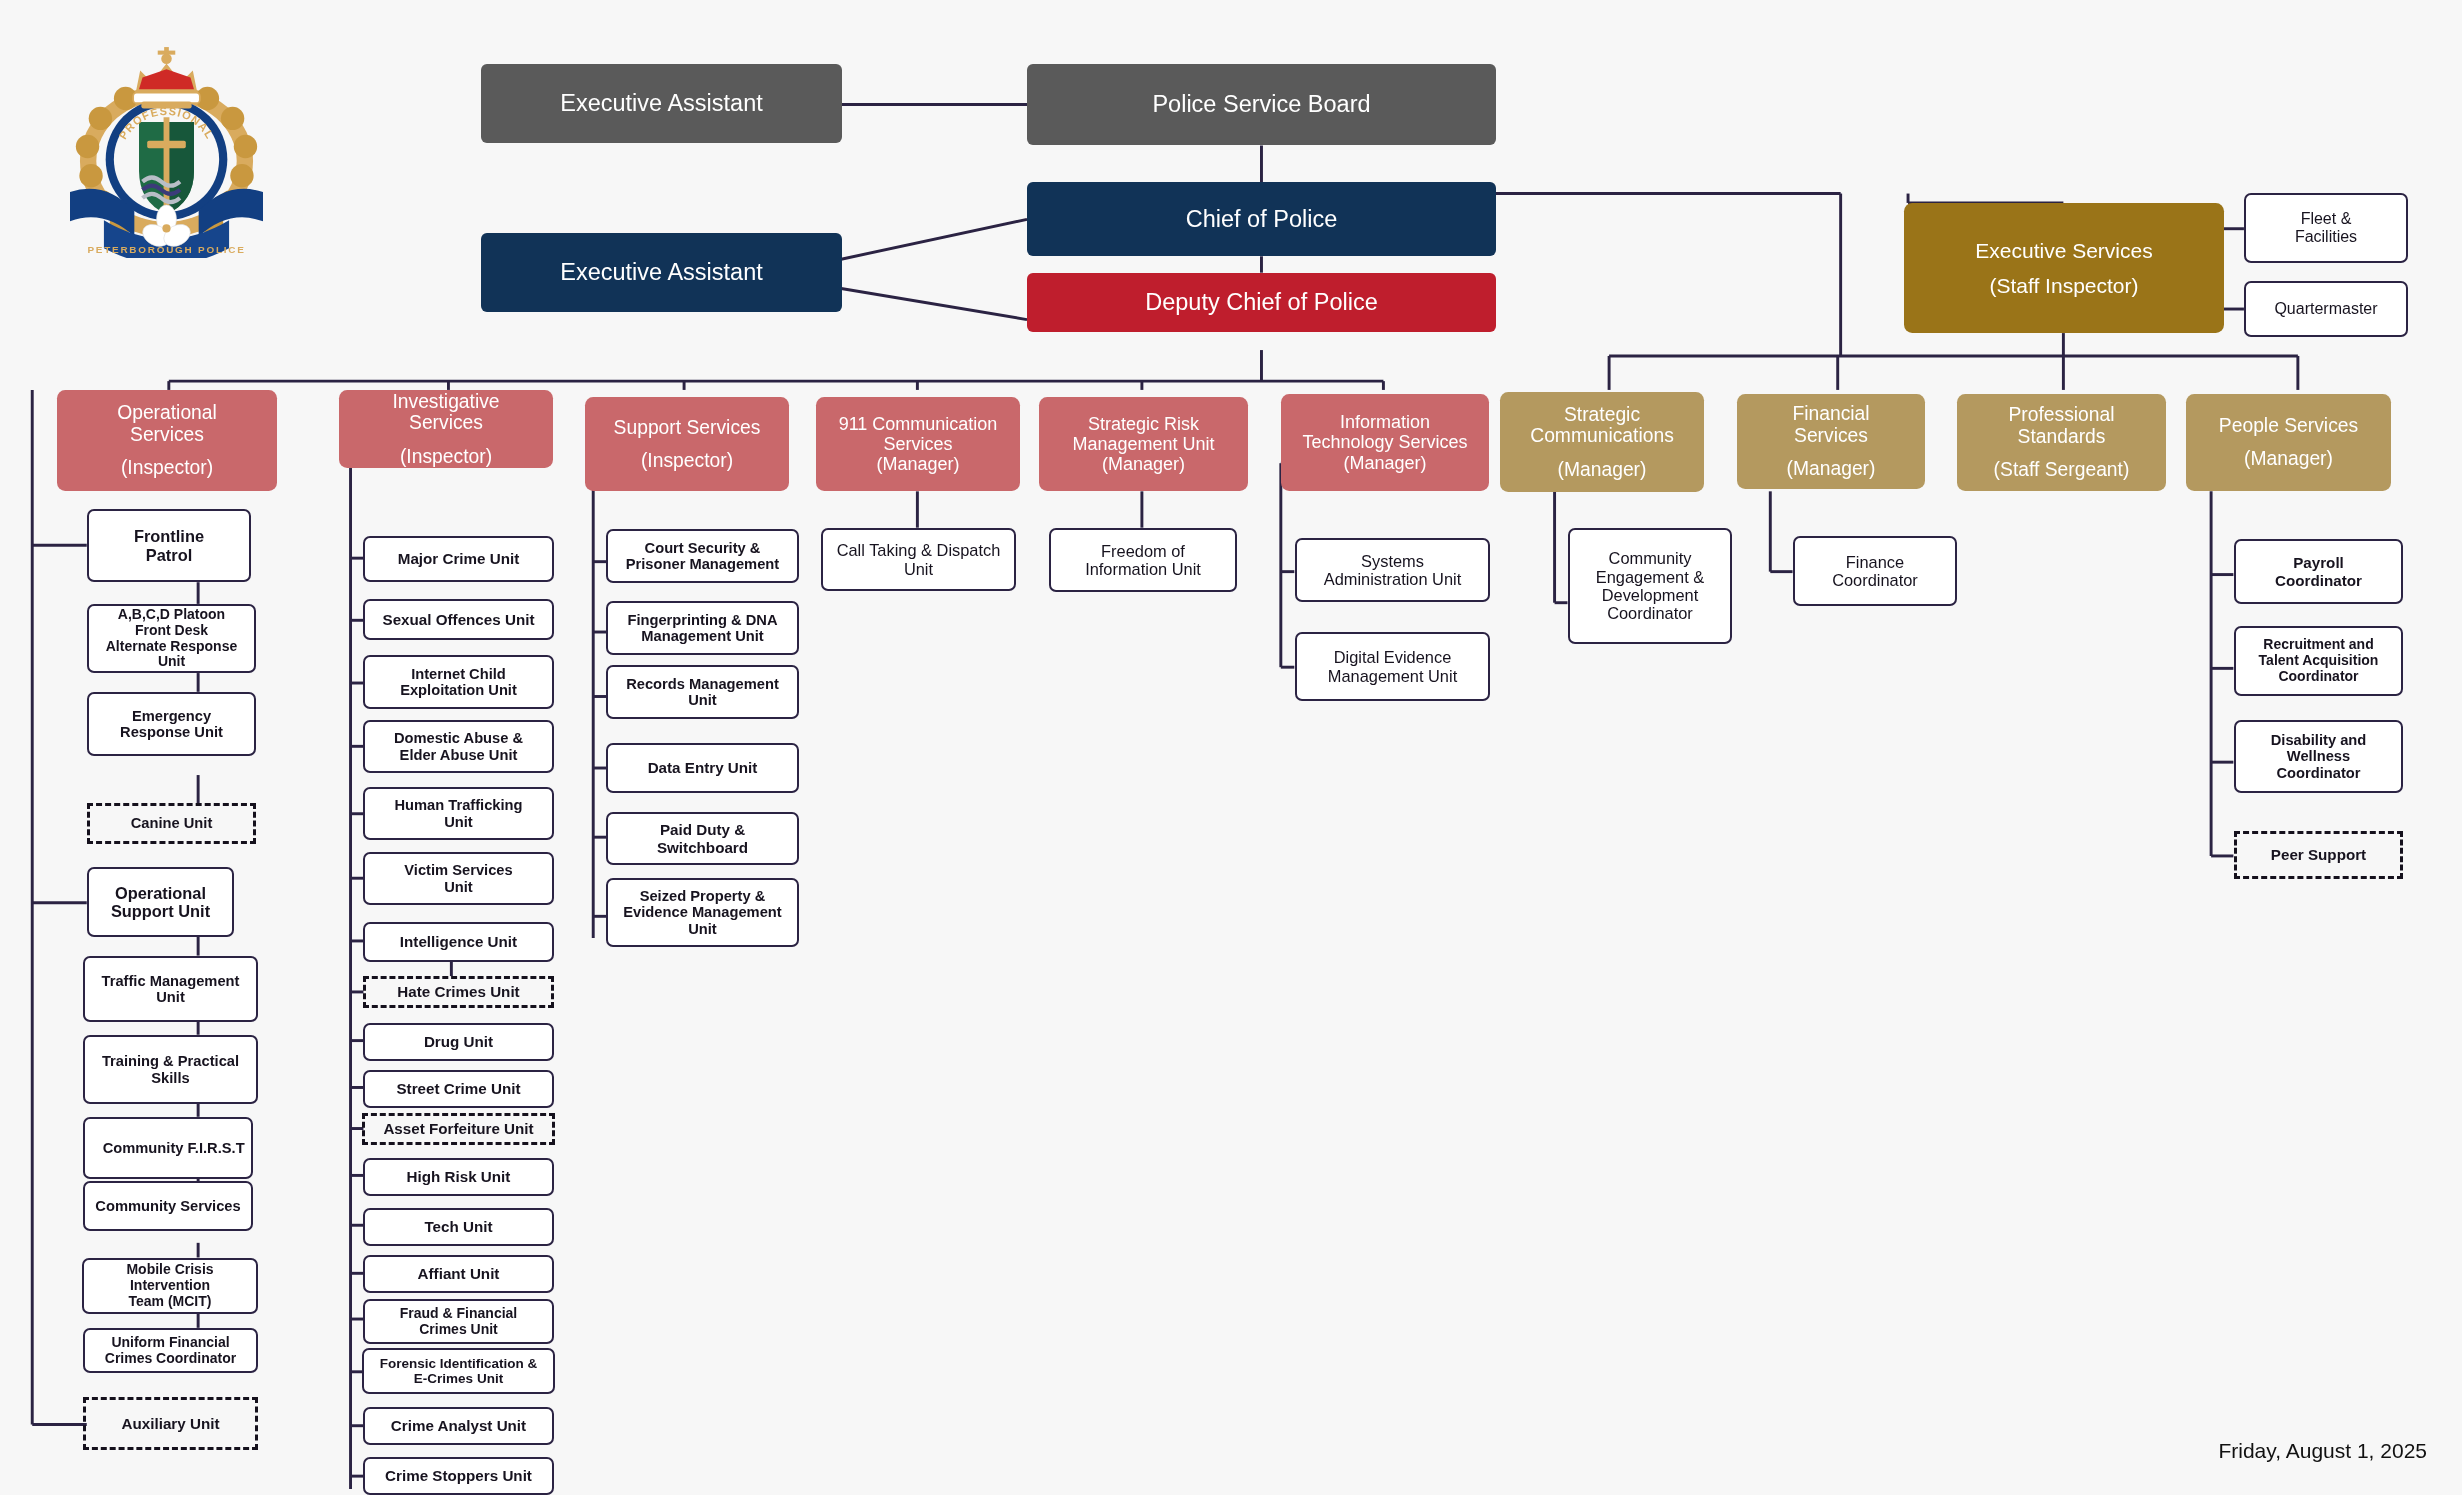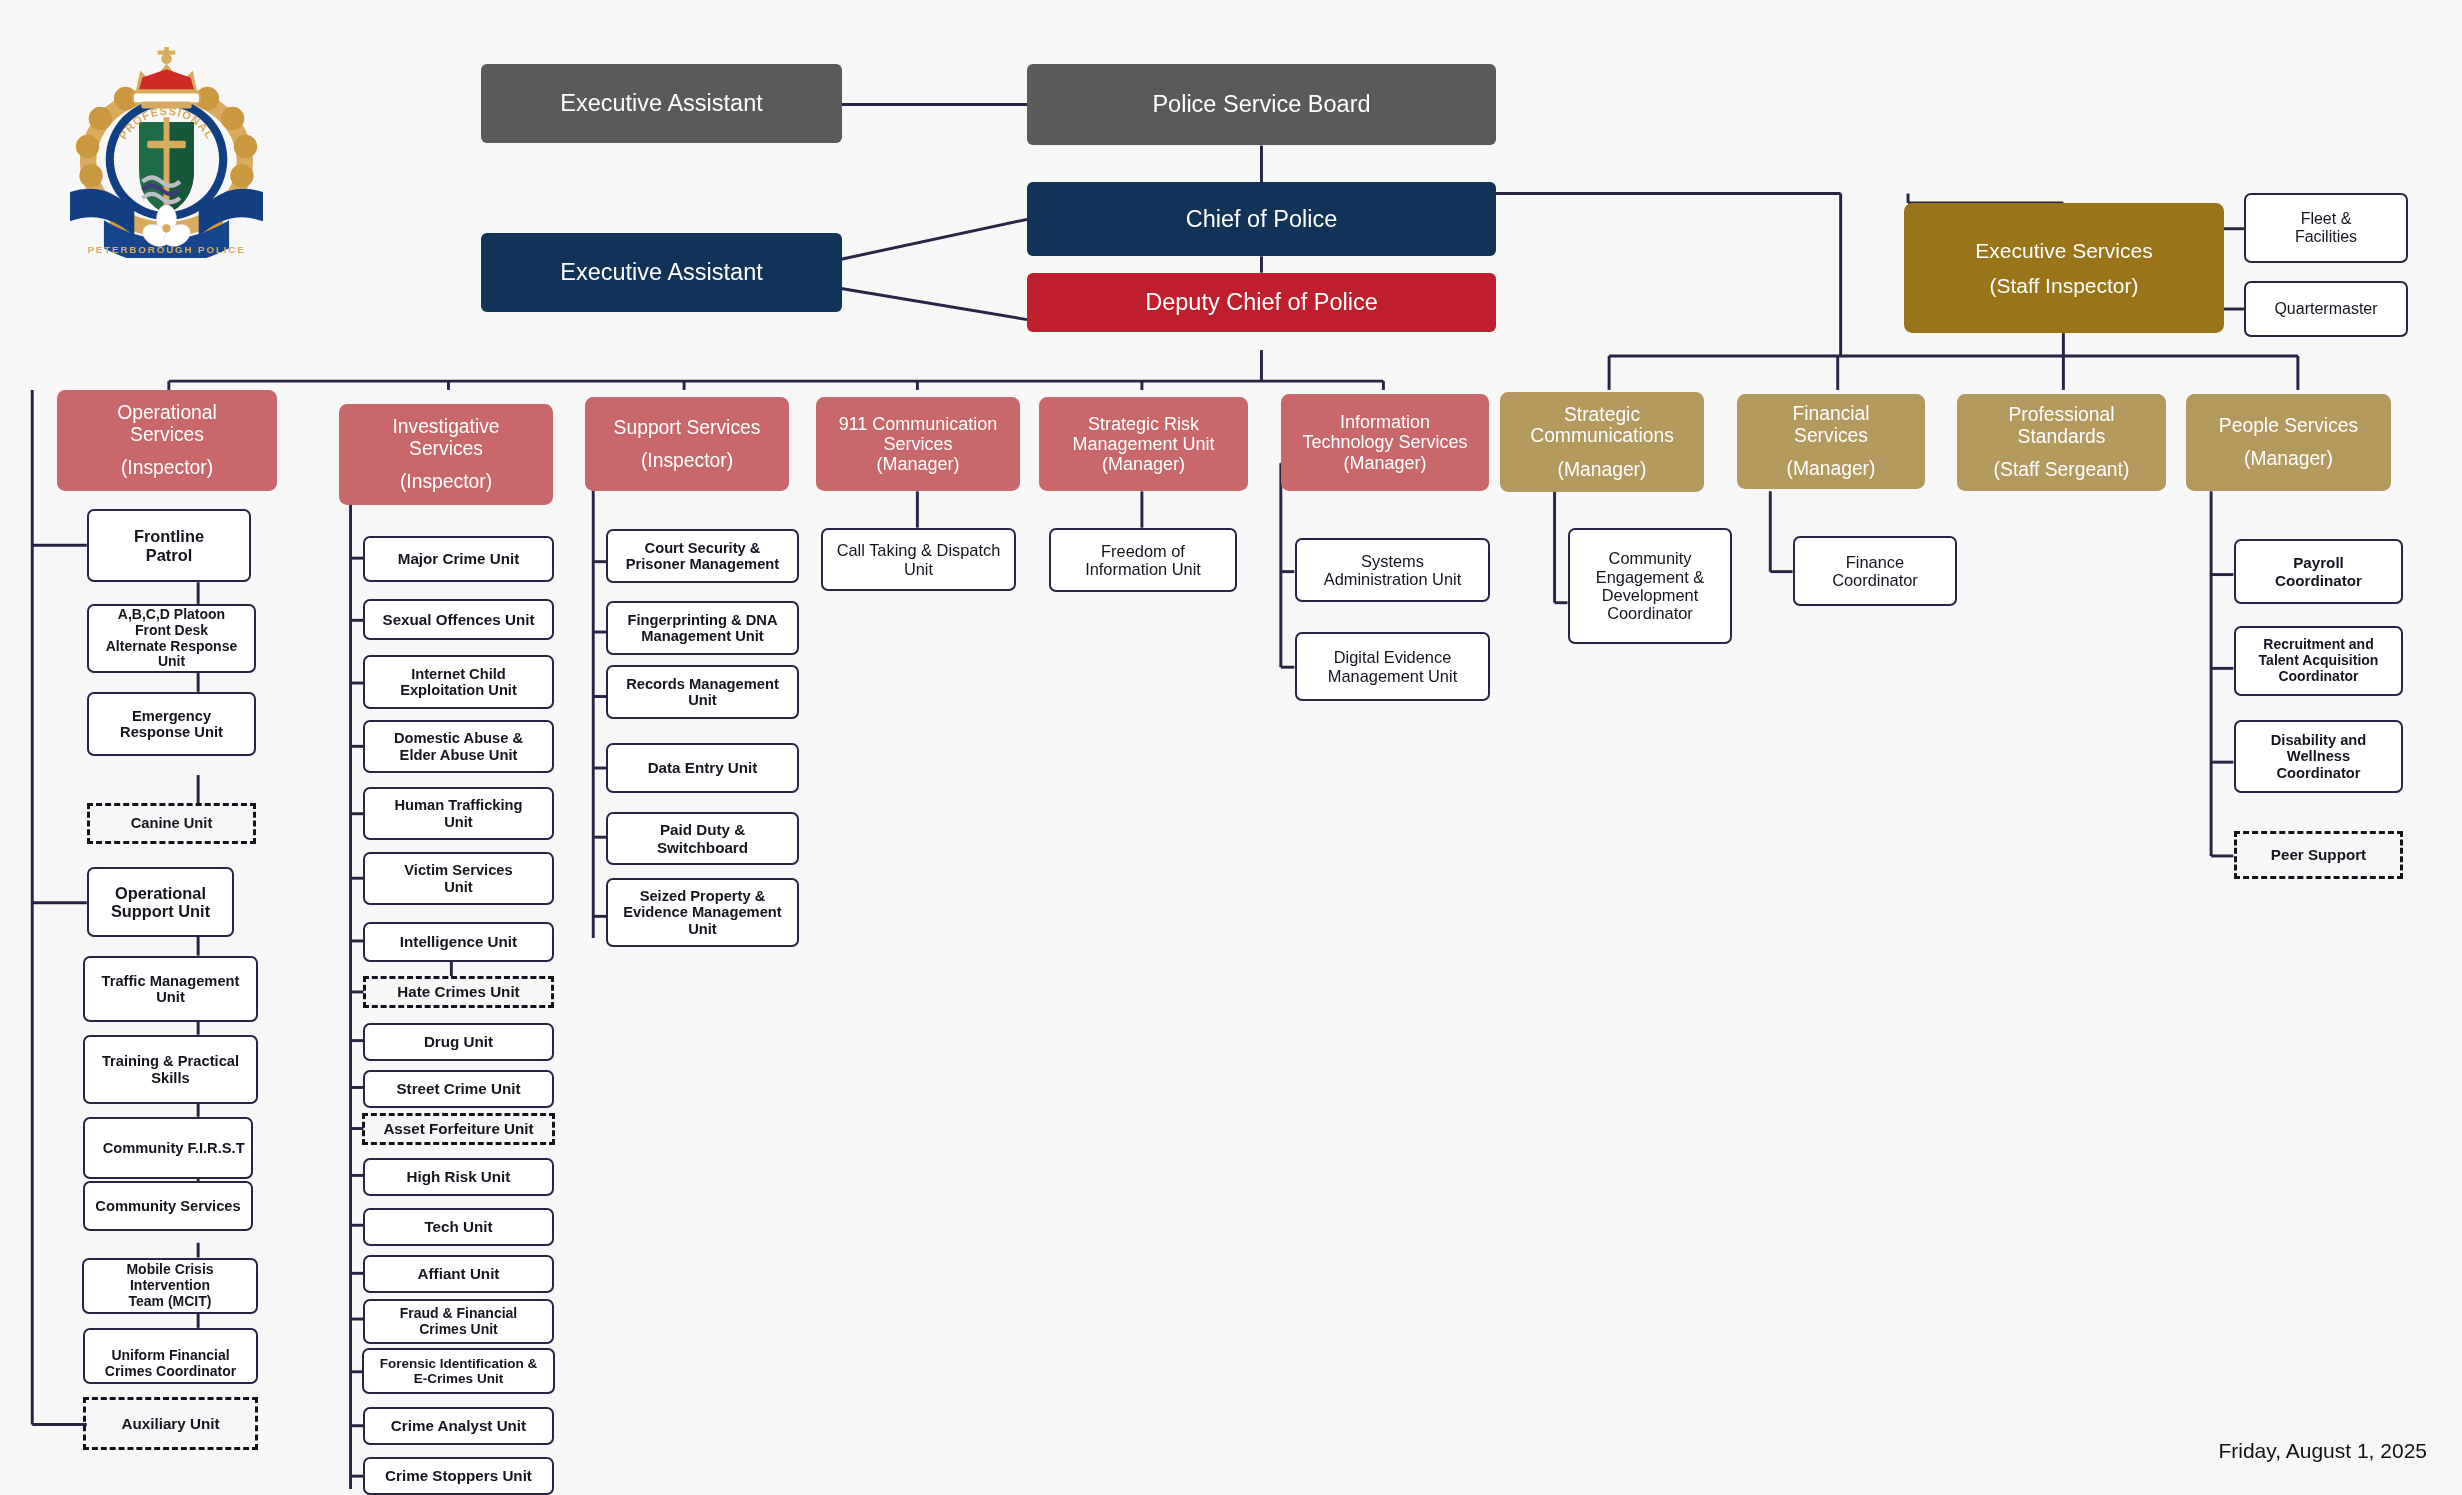--- a/index.html
+++ b/index.html
@@ -294,21 +294,21 @@
   <div class="node unit narrow" style="left:2244px; top:281px; width:164px; height:56px; font-size:16px;">
     <span>Quartermaster</span>
   </div>
 
   <div class="node div-red div-head" style="left:57px; top:390px; width:220px; height:101px; white-space:pre-line;">
     <span class="ln">Operational
 Services</span>
     <span class="ln sub">(Inspector)</span>
   </div>
 
-  <div class="node div-red div-head" style="left:339px; top:404px; width:214px; height:101px; white-space:pre-line;">
+  <div class="node div-red div-head" style="left:339px; top:390px; width:214px; height:78px; white-space:pre-line;">
     <span class="ln">Investigative
 Services</span>
     <span class="ln sub">(Inspector)</span>
   </div>
 
   <div class="node div-red div-head" style="left:585px; top:397px; width:204px; height:94px; white-space:pre-line;">
     <span class="ln">Support Services</span>
     <span class="ln sub">(Inspector)</span>
   </div>
 
@@ -394,21 +394,21 @@
 
   <div class="node unit" style="left:83px; top:1181px; width:170px; height:50px; font-size:14.7px;">
     <span>Community Services</span>
   </div>
 
   <div class="node unit" style="left:82px; top:1258px; width:176px; height:56px; white-space:pre-line; font-size:14px;">
     <span>Mobile Crisis Intervention
 Team (MCIT)</span>
   </div>
 
-  <div class="node unit" style="left:83px; top:1328px; width:175px; height:56px; white-space:pre-line; font-size:14px;justify-content:flex-end;">
+  <div class="node unit" style="left:83px; top:1328px; width:175px; height:45px; white-space:pre-line; font-size:14px;">
     <span>Uniform Financial
 Crimes Coordinator</span>
   </div>
 
   <div class="node unit dashed" style="left:83px; top:1397px; width:175px; height:53px; font-size:15.2px;">
     <span>Auxiliary Unit</span>
   </div>
 
   <div class="node unit" style="left:363px; top:536px; width:191px; height:46px; font-size:15.2px;">
     <span>Major Crime Unit</span>

